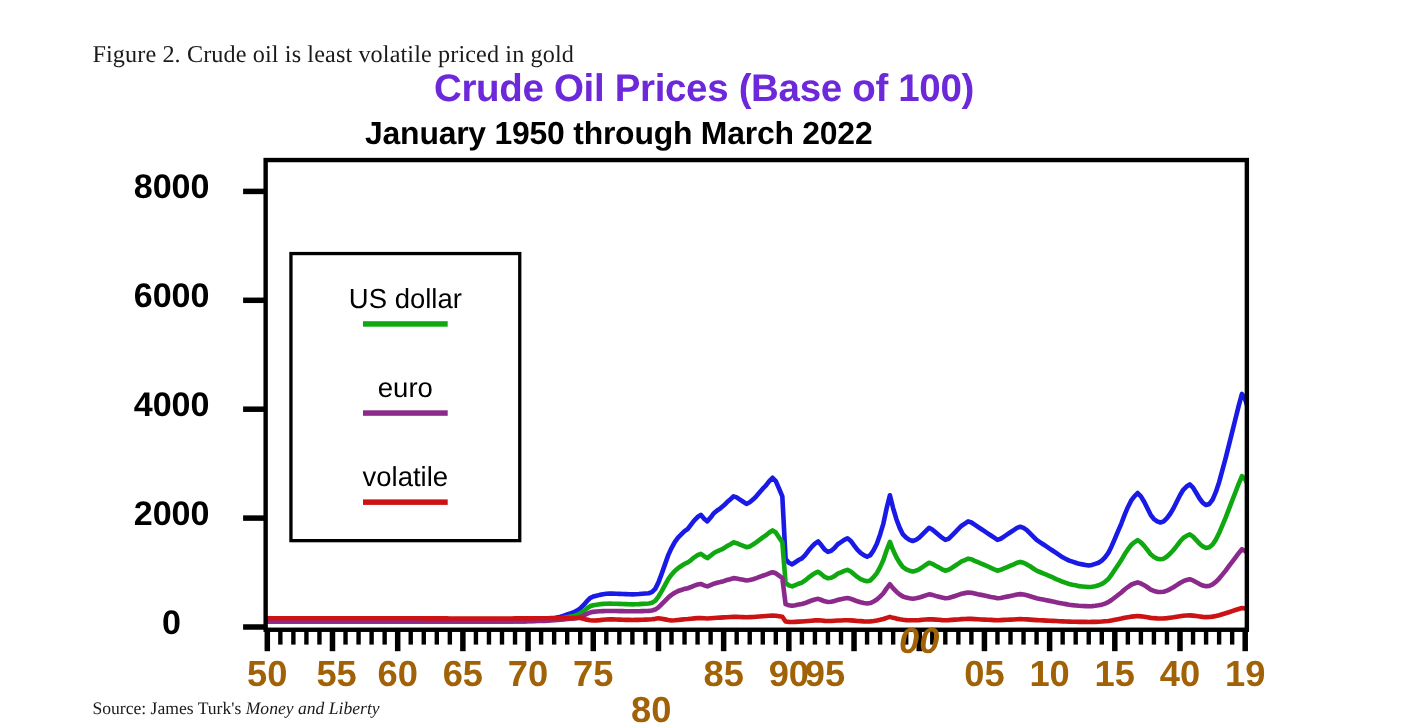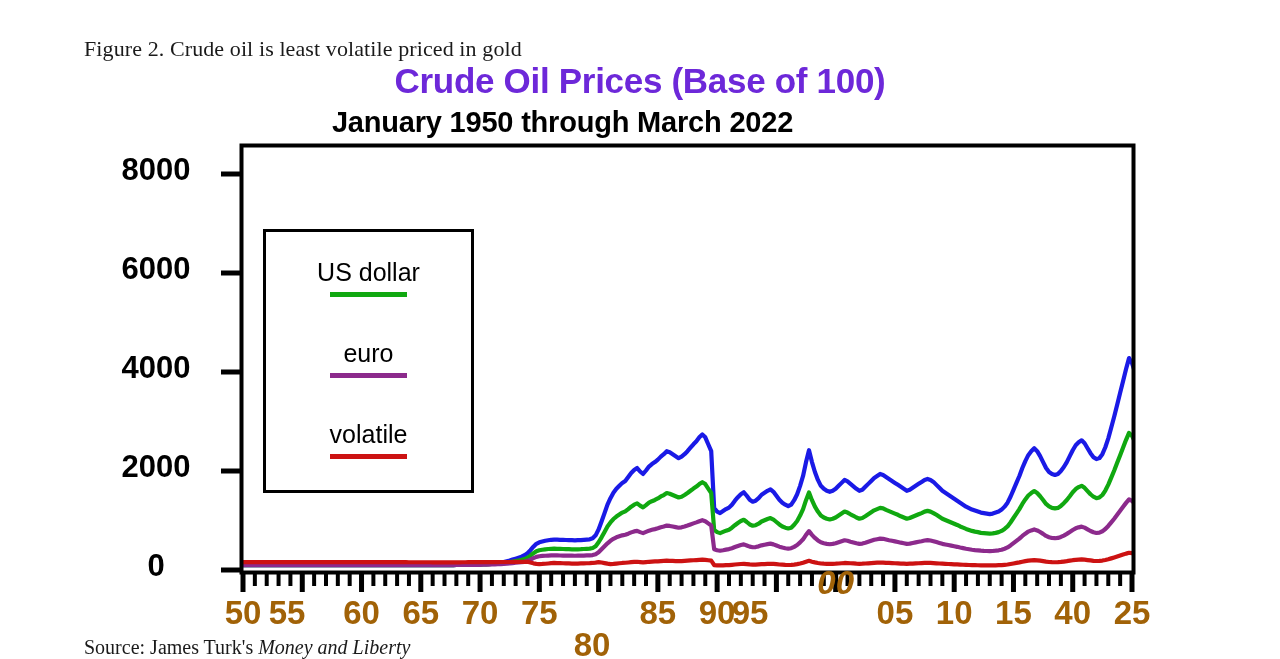--- a/index.html
+++ b/index.html
@@ -118,21 +118,21 @@
     height: 5px;
     margin-top: 7px;
   }
 
   
   #source-note {
     position: absolute;
     left: 84px;
     top: 636px;
     font-family: "Liberation Serif", serif;
-    font-size: 20px;
+    font-size: 16px;
     color: #1a1a1a;
     white-space: nowrap;
   }
   #source-note .work-title { font-style: italic; }
 </style>
 </head>
 <body>
 
 <div id="figure-caption">Figure 2. Crude oil is least volatile priced in gold</div>
 
@@ -245,35 +245,35 @@
 </div>
 
 <div class="ytick-label" id="ylab0" style="left: 96px; top: 548px;">0</div>
 <div class="ytick-label" id="ylab1" style="left: 96px; top: 449px;">2000</div>
 <div class="ytick-label" id="ylab2" style="left: 96px; top: 350px;">4000</div>
 <div class="ytick-label" id="ylab3" style="left: 96px; top: 251px;">6000</div>
 <div class="ytick-label" id="ylab4" style="left: 96px; top: 152px;">8000</div>
 
 <div id="xlabels-host">
     <div class="xtick-label" style="left: 208px; top: 594px;">50</div>
-    <div class="xtick-label" style="left: 252px; top: 594px;">55</div>
+    <div class="xtick-label" style="left: 271px; top: 594px;">55</div>
     <div class="xtick-label" style="left: 326.533px; top: 594px;">60</div>
     <div class="xtick-label" style="left: 385.8px; top: 594px;">65</div>
     <div class="xtick-label" style="left: 445.067px; top: 594px;">70</div>
     <div class="xtick-label" style="left: 504.333px; top: 594px;">75</div>
     <div class="xtick-label" style="left: 557px; top: 594px; margin-top: 32px;">80</div>
     <div class="xtick-label" style="left: 622.867px; top: 594px;">85</div>
     <div class="xtick-label" style="left: 682.133px; top: 594px;">90</div>
     <div class="xtick-label" style="left: 715px; top: 594px;">95</div>
     <div class="xtick-label" style="left: 800.667px; top: 564px; font-style: italic;">00</div>
     <div class="xtick-label" style="left: 859.933px; top: 594px;">05</div>
     <div class="xtick-label" style="left: 919.2px; top: 594px;">10</div>
     <div class="xtick-label" style="left: 978.467px; top: 594px;">15</div>
     <div class="xtick-label" style="left: 1037.73px; top: 594px;">40</div>
-    <div class="xtick-label" style="left: 1097px; top: 594px;">25</div>
+    <div class="xtick-label" style="left: 1097px; top: 594px;">19</div>
   </div>
 
 <div id="legend-box">
   <div class="legend-entry">
     <span class="legend-label">US dollar</span>
     <span class="legend-swatch" id="sw1" style="background: rgb(16, 168, 16);"></span>
   </div>
   <div class="legend-entry">
     <span class="legend-label">euro</span>
     <span class="legend-swatch" id="sw2" style="background: rgb(140, 42, 140);"></span>

